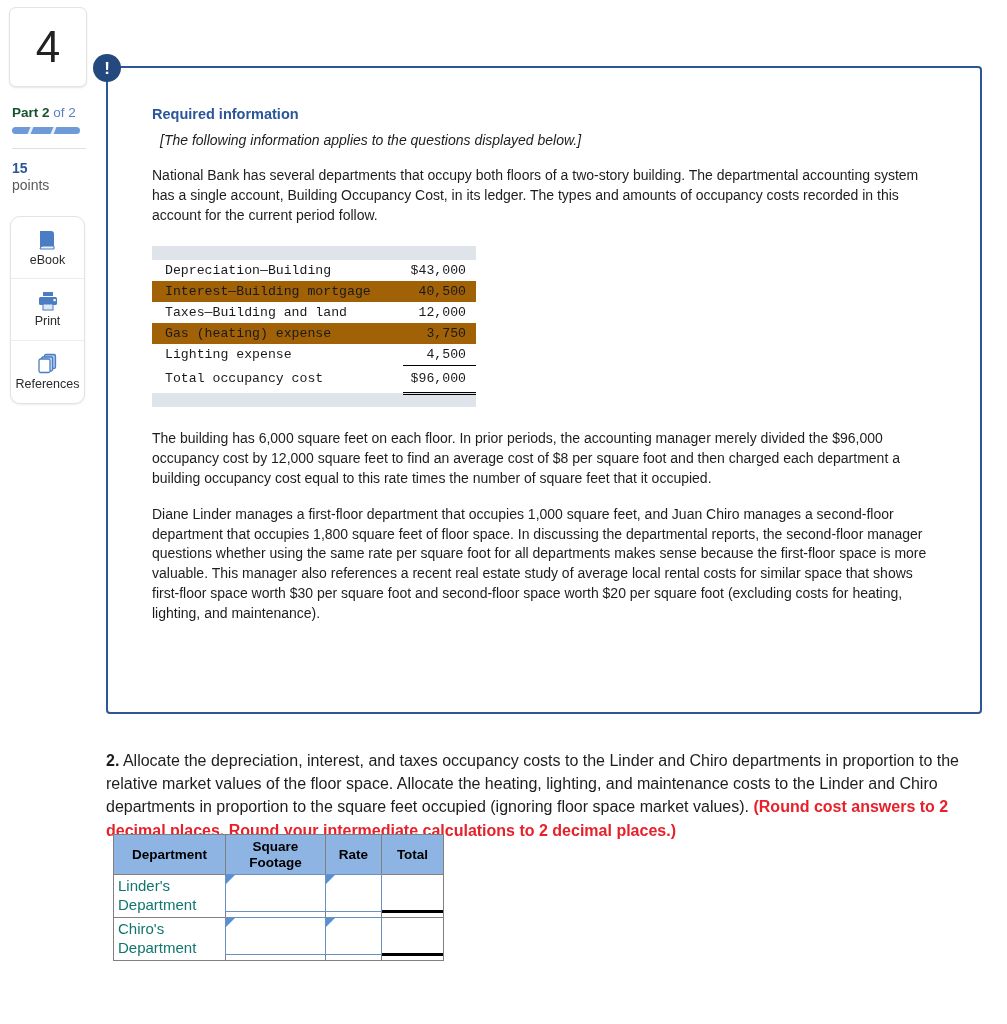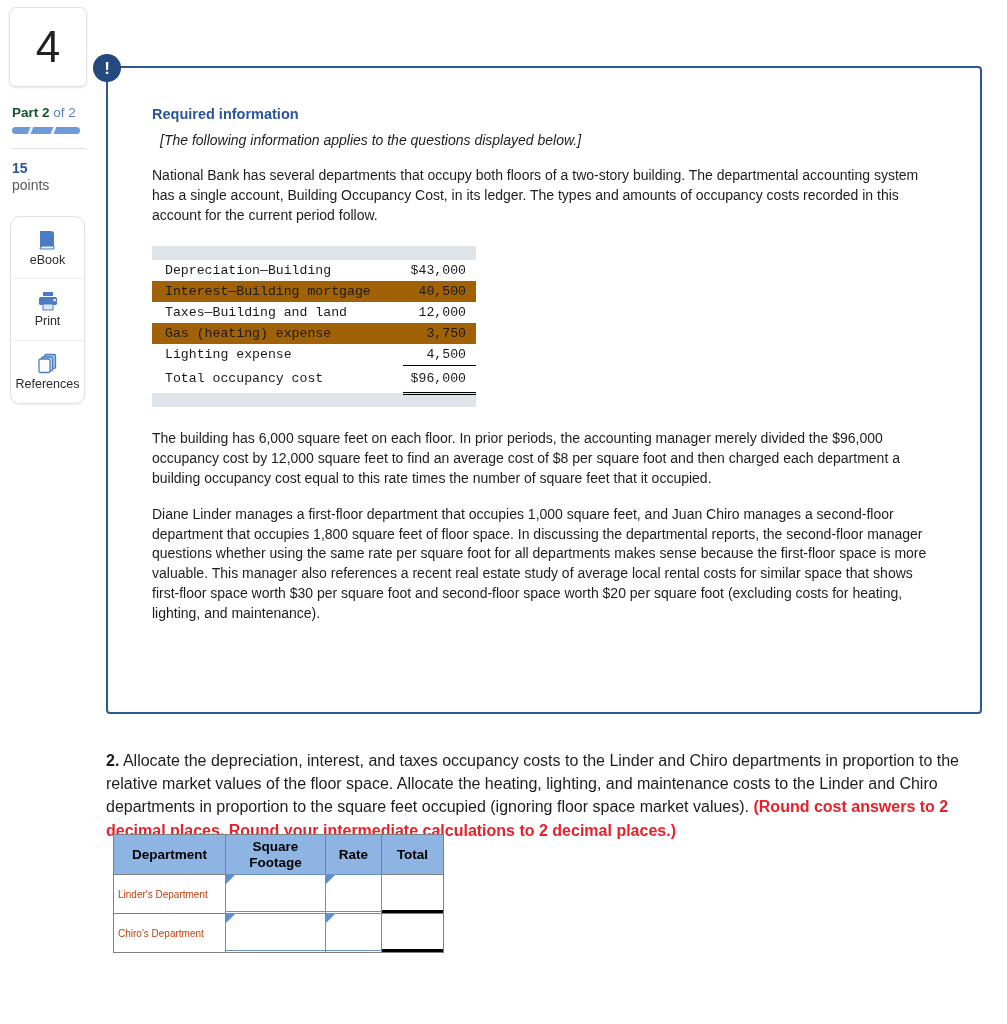--- a/index.html
+++ b/index.html
@@ -101,21 +101,21 @@
     background: #8db4e2; color: #000; font-size: 13.5px; font-weight: bold;
     border: 1px solid #808080; padding: 4px 6px; line-height: 1.15; text-align: center;
   }
   .ans-table td {
     border: 1px solid #808080; background: #fff; padding: 0; vertical-align: top;
   }
   .c-dept { width: 112px; }
   .c-sqft { width: 100px; }
   .c-rate { width: 56px; }
   .c-total { width: 62px; }
-  .dept-cell { font-size: 10px; color: #c2410c; padding: 14px 4px 3px 4px; line-height: 1.24; }
+  .dept-cell { font-size: 15px; color: #0f766e; padding: 2px 4px 3px 4px; line-height: 1.24; }
   .inp {
     position: relative; height: 38px; border: 1px solid #6a91c2;
     background: #fff; margin: -1px;
   }
   .inp::before {
     content: ""; position: absolute; left: 0; top: 0;
     border-top: 9px solid #5b8fd4; border-right: 9px solid transparent;
   }
   .total-cell { height: 38px; position: relative; background: #fff; }
   .total-cell.ruled { border-bottom: 3px solid #000; }

